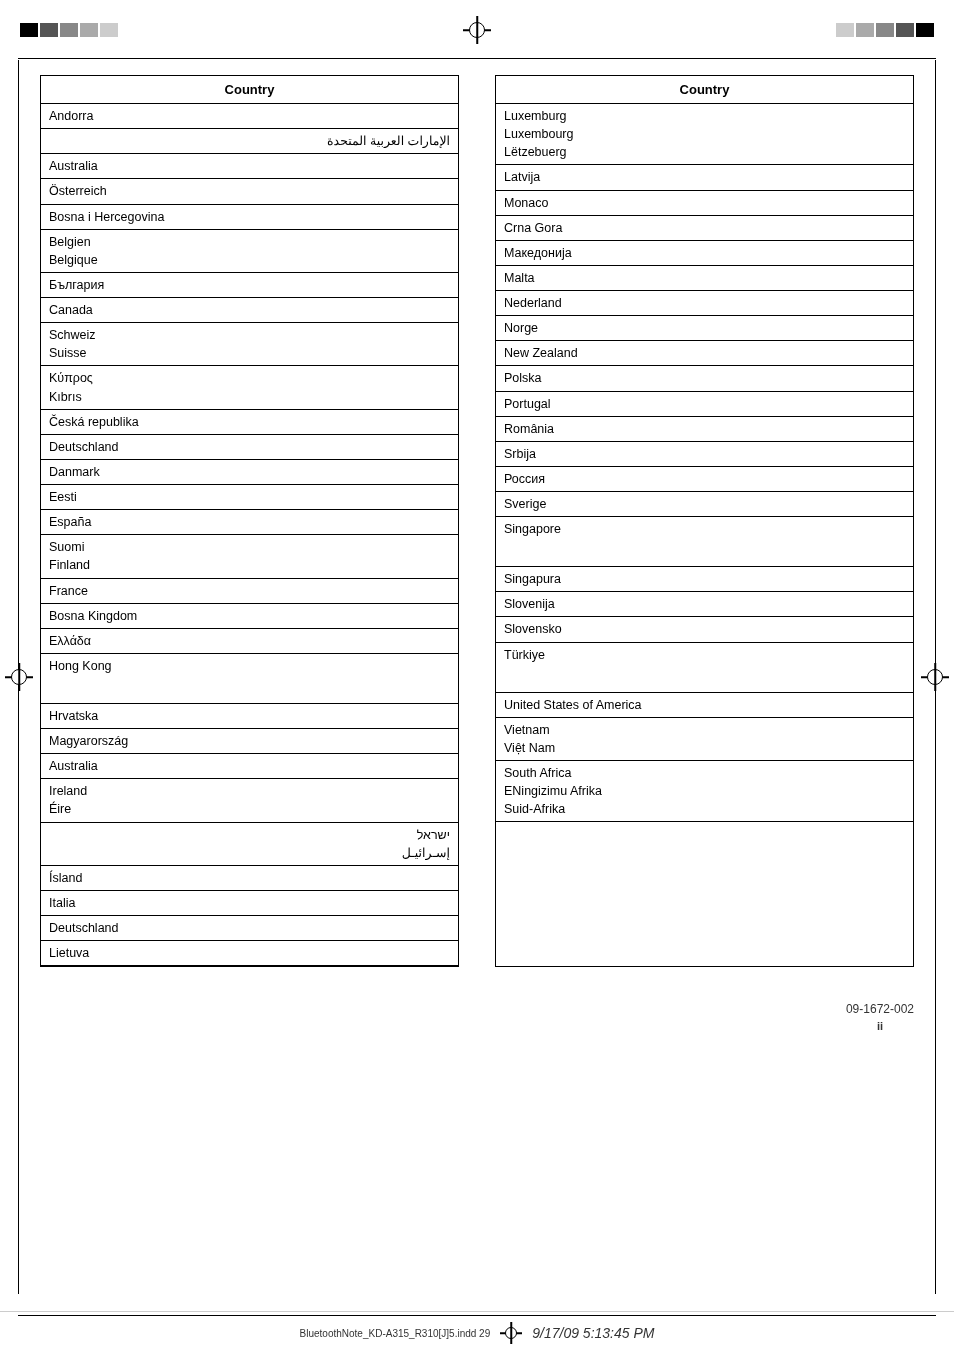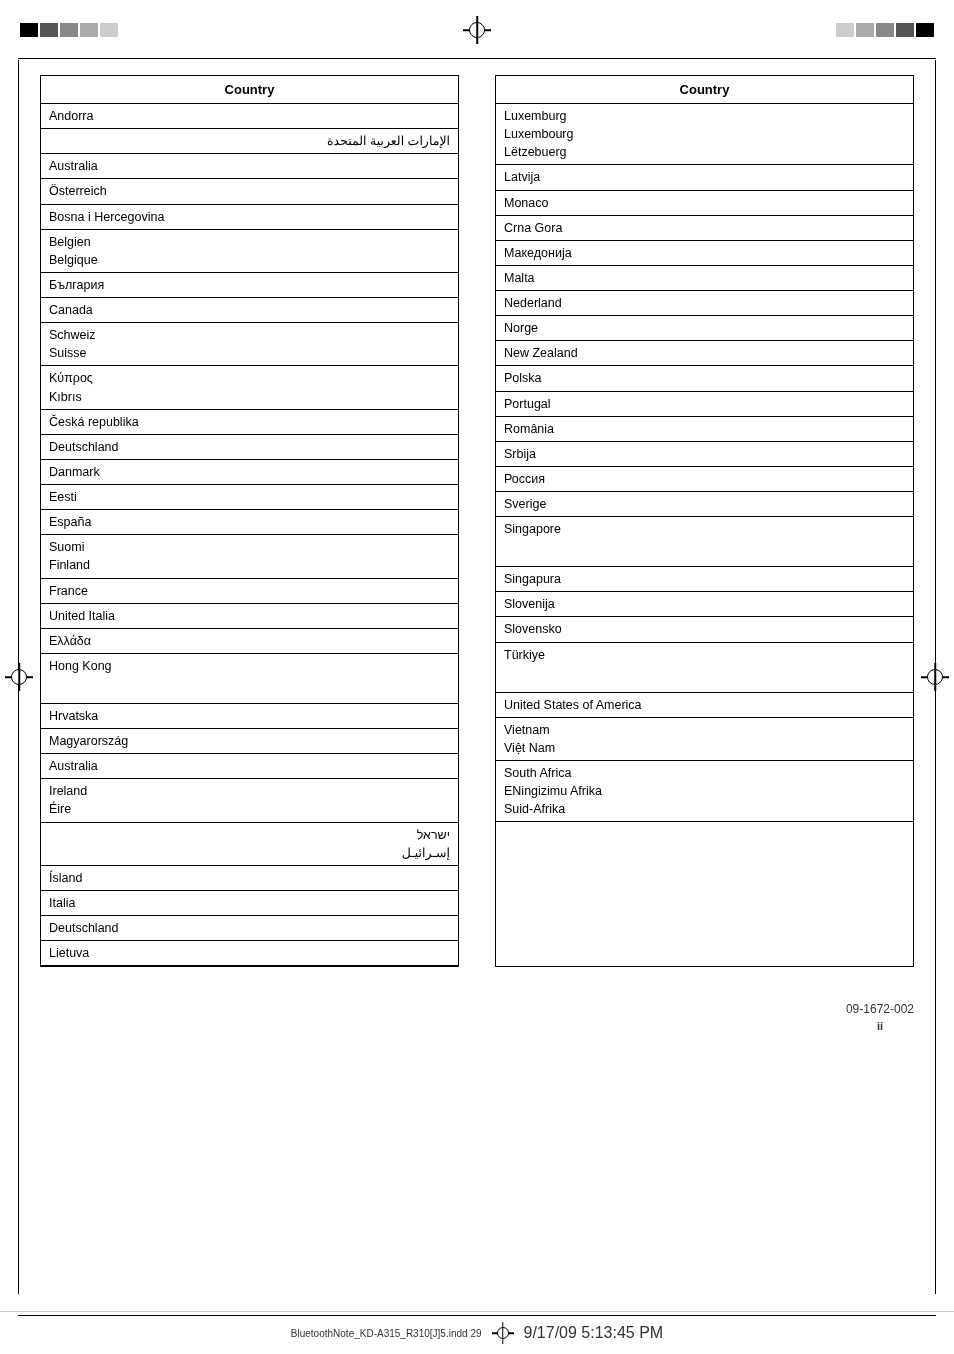--- a/index.html
+++ b/index.html
@@ -248,22 +248,23 @@
       bottom: 0;
       left: 0;
     }
 
     .bottom-file-info {
       font-size: 10px;
       color: #333;
     }
 
     .bottom-date-info {
-      font-size: 16px;
+      font-size: 14px;
       color: #333;
+      font-style: italic;
     }
 
     .top-border-line {
       position: absolute;
       top: 58px;
       left: 18px;
       right: 18px;
       height: 1px;
       background: #000;
     }
@@ -330,21 +331,21 @@
         <div class="country-row">Canada</div>
         <div class="country-row">Schweiz<br>Suisse</div>
         <div class="country-row">Κύπρος<br>Kıbrıs</div>
         <div class="country-row">Česká republika</div>
         <div class="country-row">Deutschland</div>
         <div class="country-row">Danmark</div>
         <div class="country-row">Eesti</div>
         <div class="country-row">España</div>
         <div class="country-row">Suomi<br>Finland</div>
         <div class="country-row">France</div>
-        <div class="country-row">United Italia</div>
+        <div class="country-row">Bosna Kingdom</div>
         <div class="country-row">Ελλάδα</div>
         <div class="country-row extra-tall">Hong Kong</div>
         <div class="country-row">Hrvatska</div>
         <div class="country-row">Magyarország</div>
         <div class="country-row">Australia</div>
         <div class="country-row">Ireland<br>Éire</div>
         <div class="country-row rtl">ישראל<br>إسـرائيـل</div>
         <div class="country-row">Ísland</div>
         <div class="country-row">Italia</div>
         <div class="country-row">Deutschland</div>

